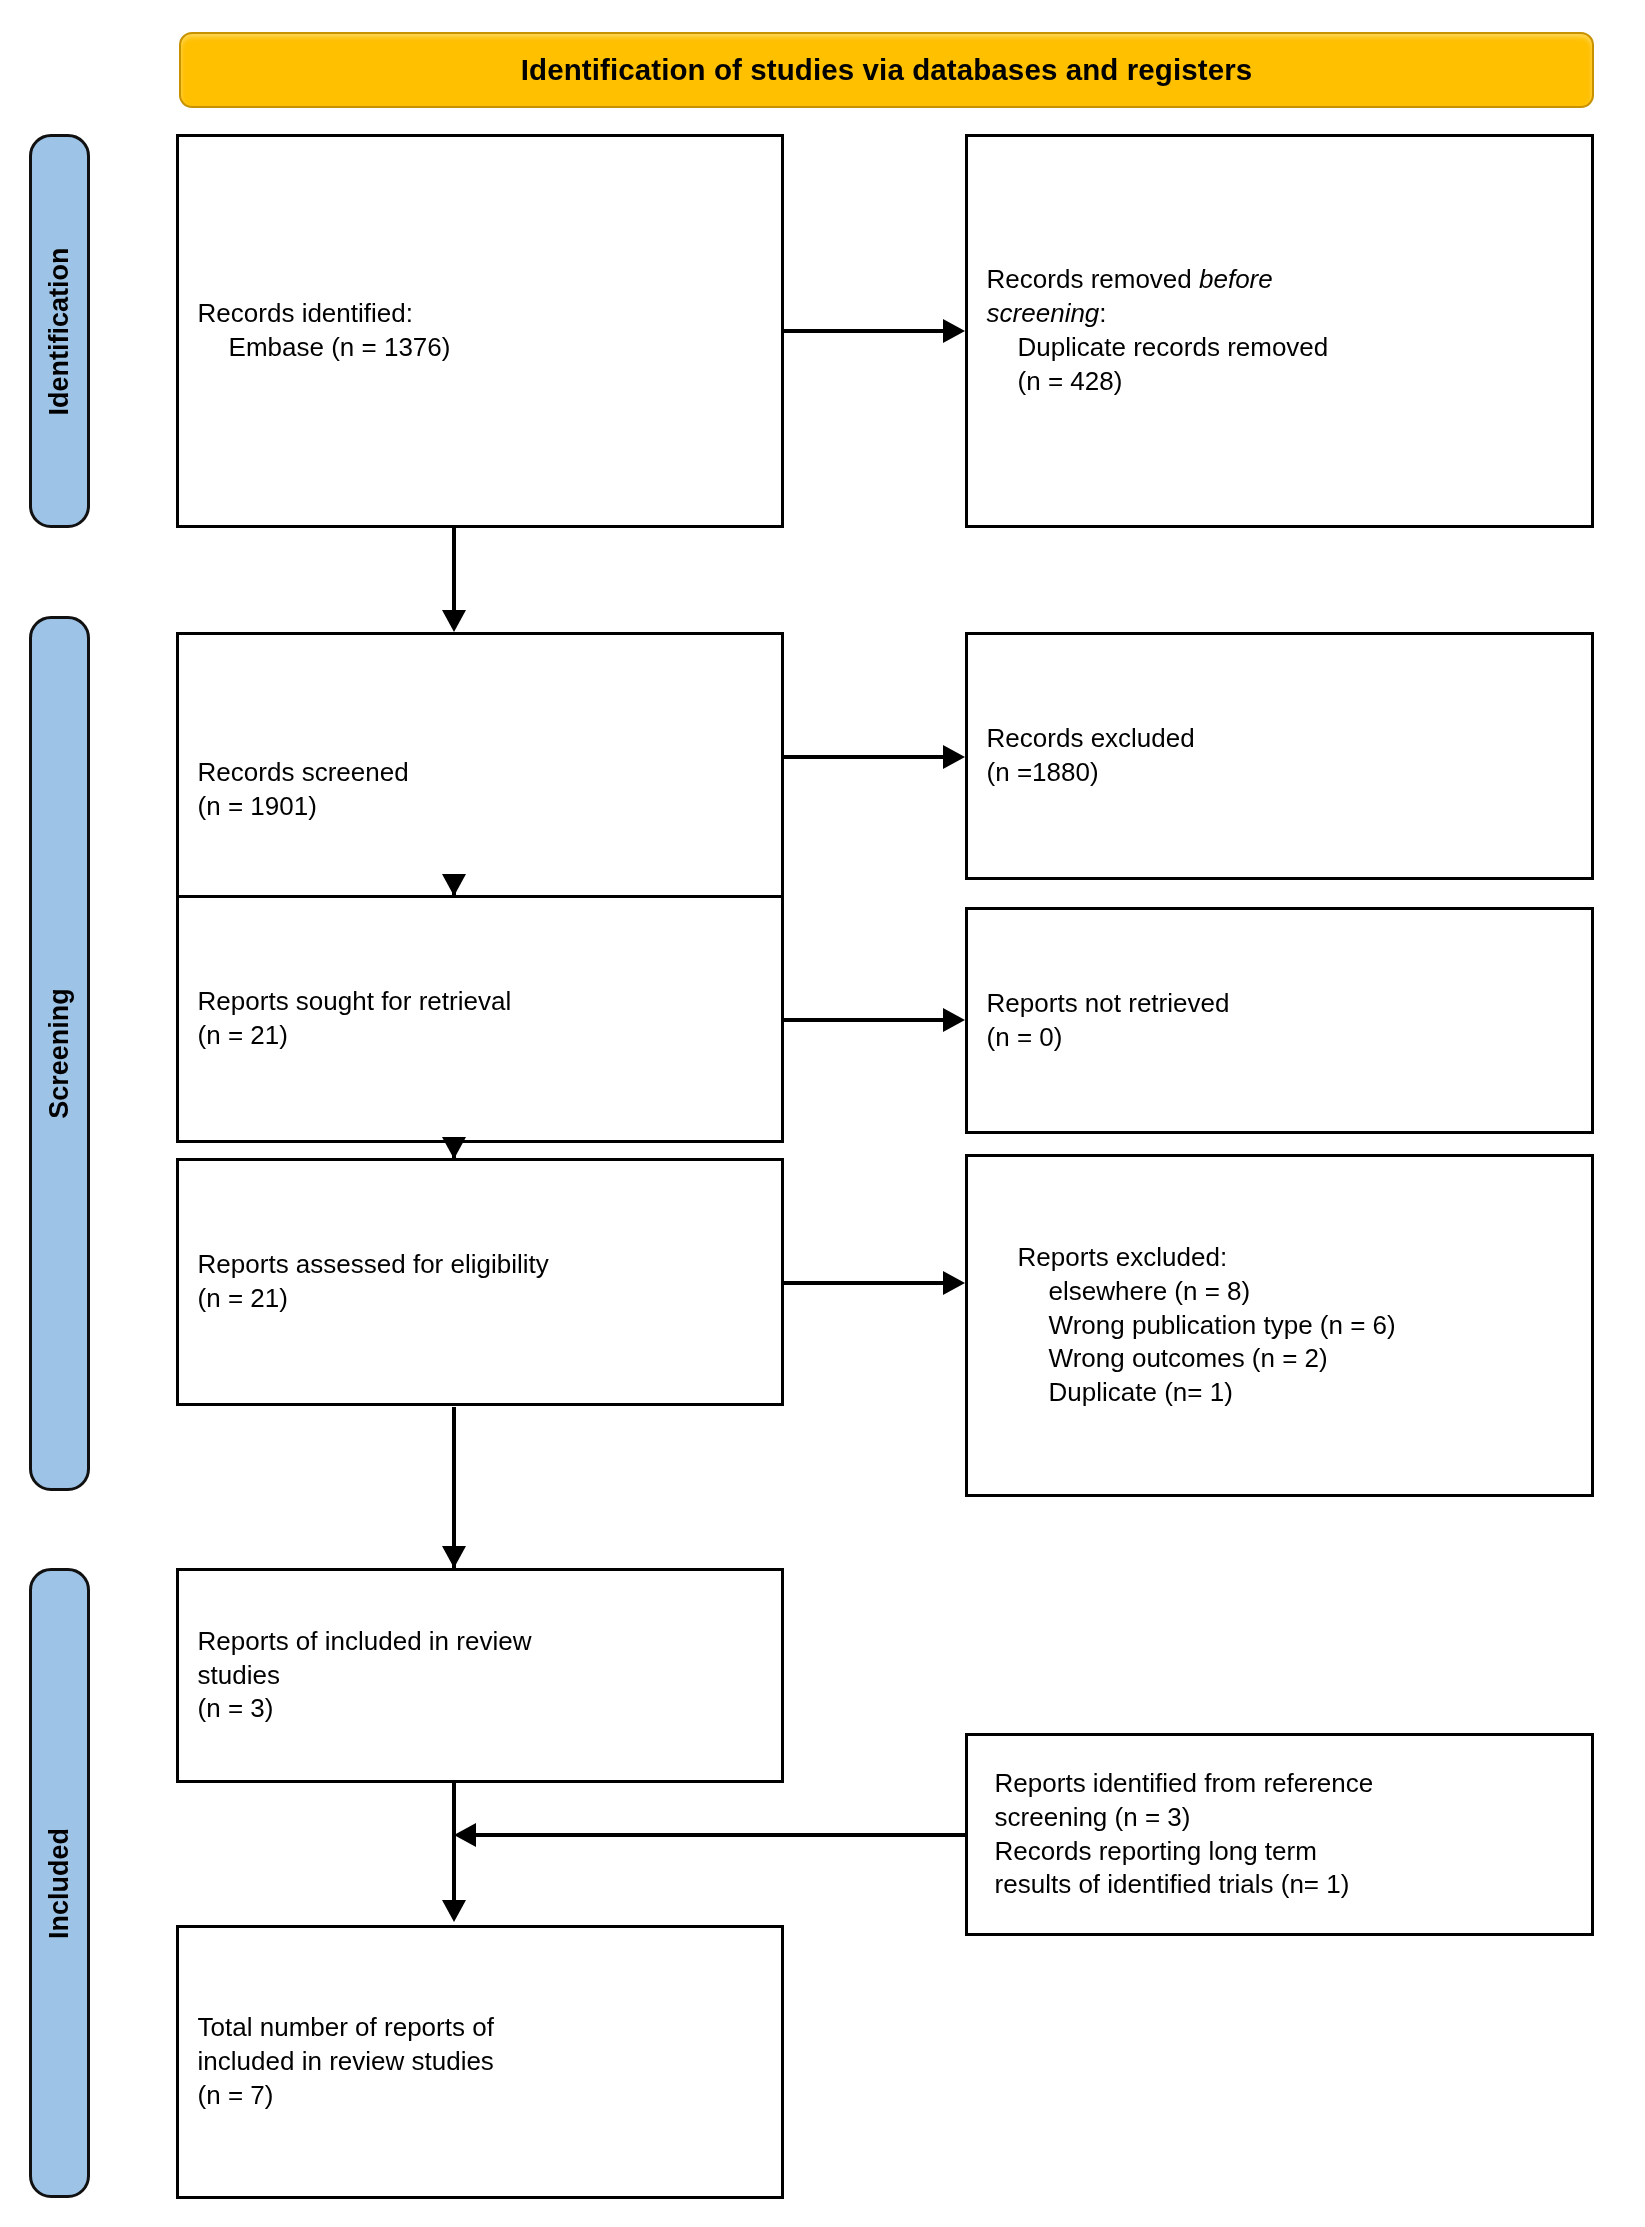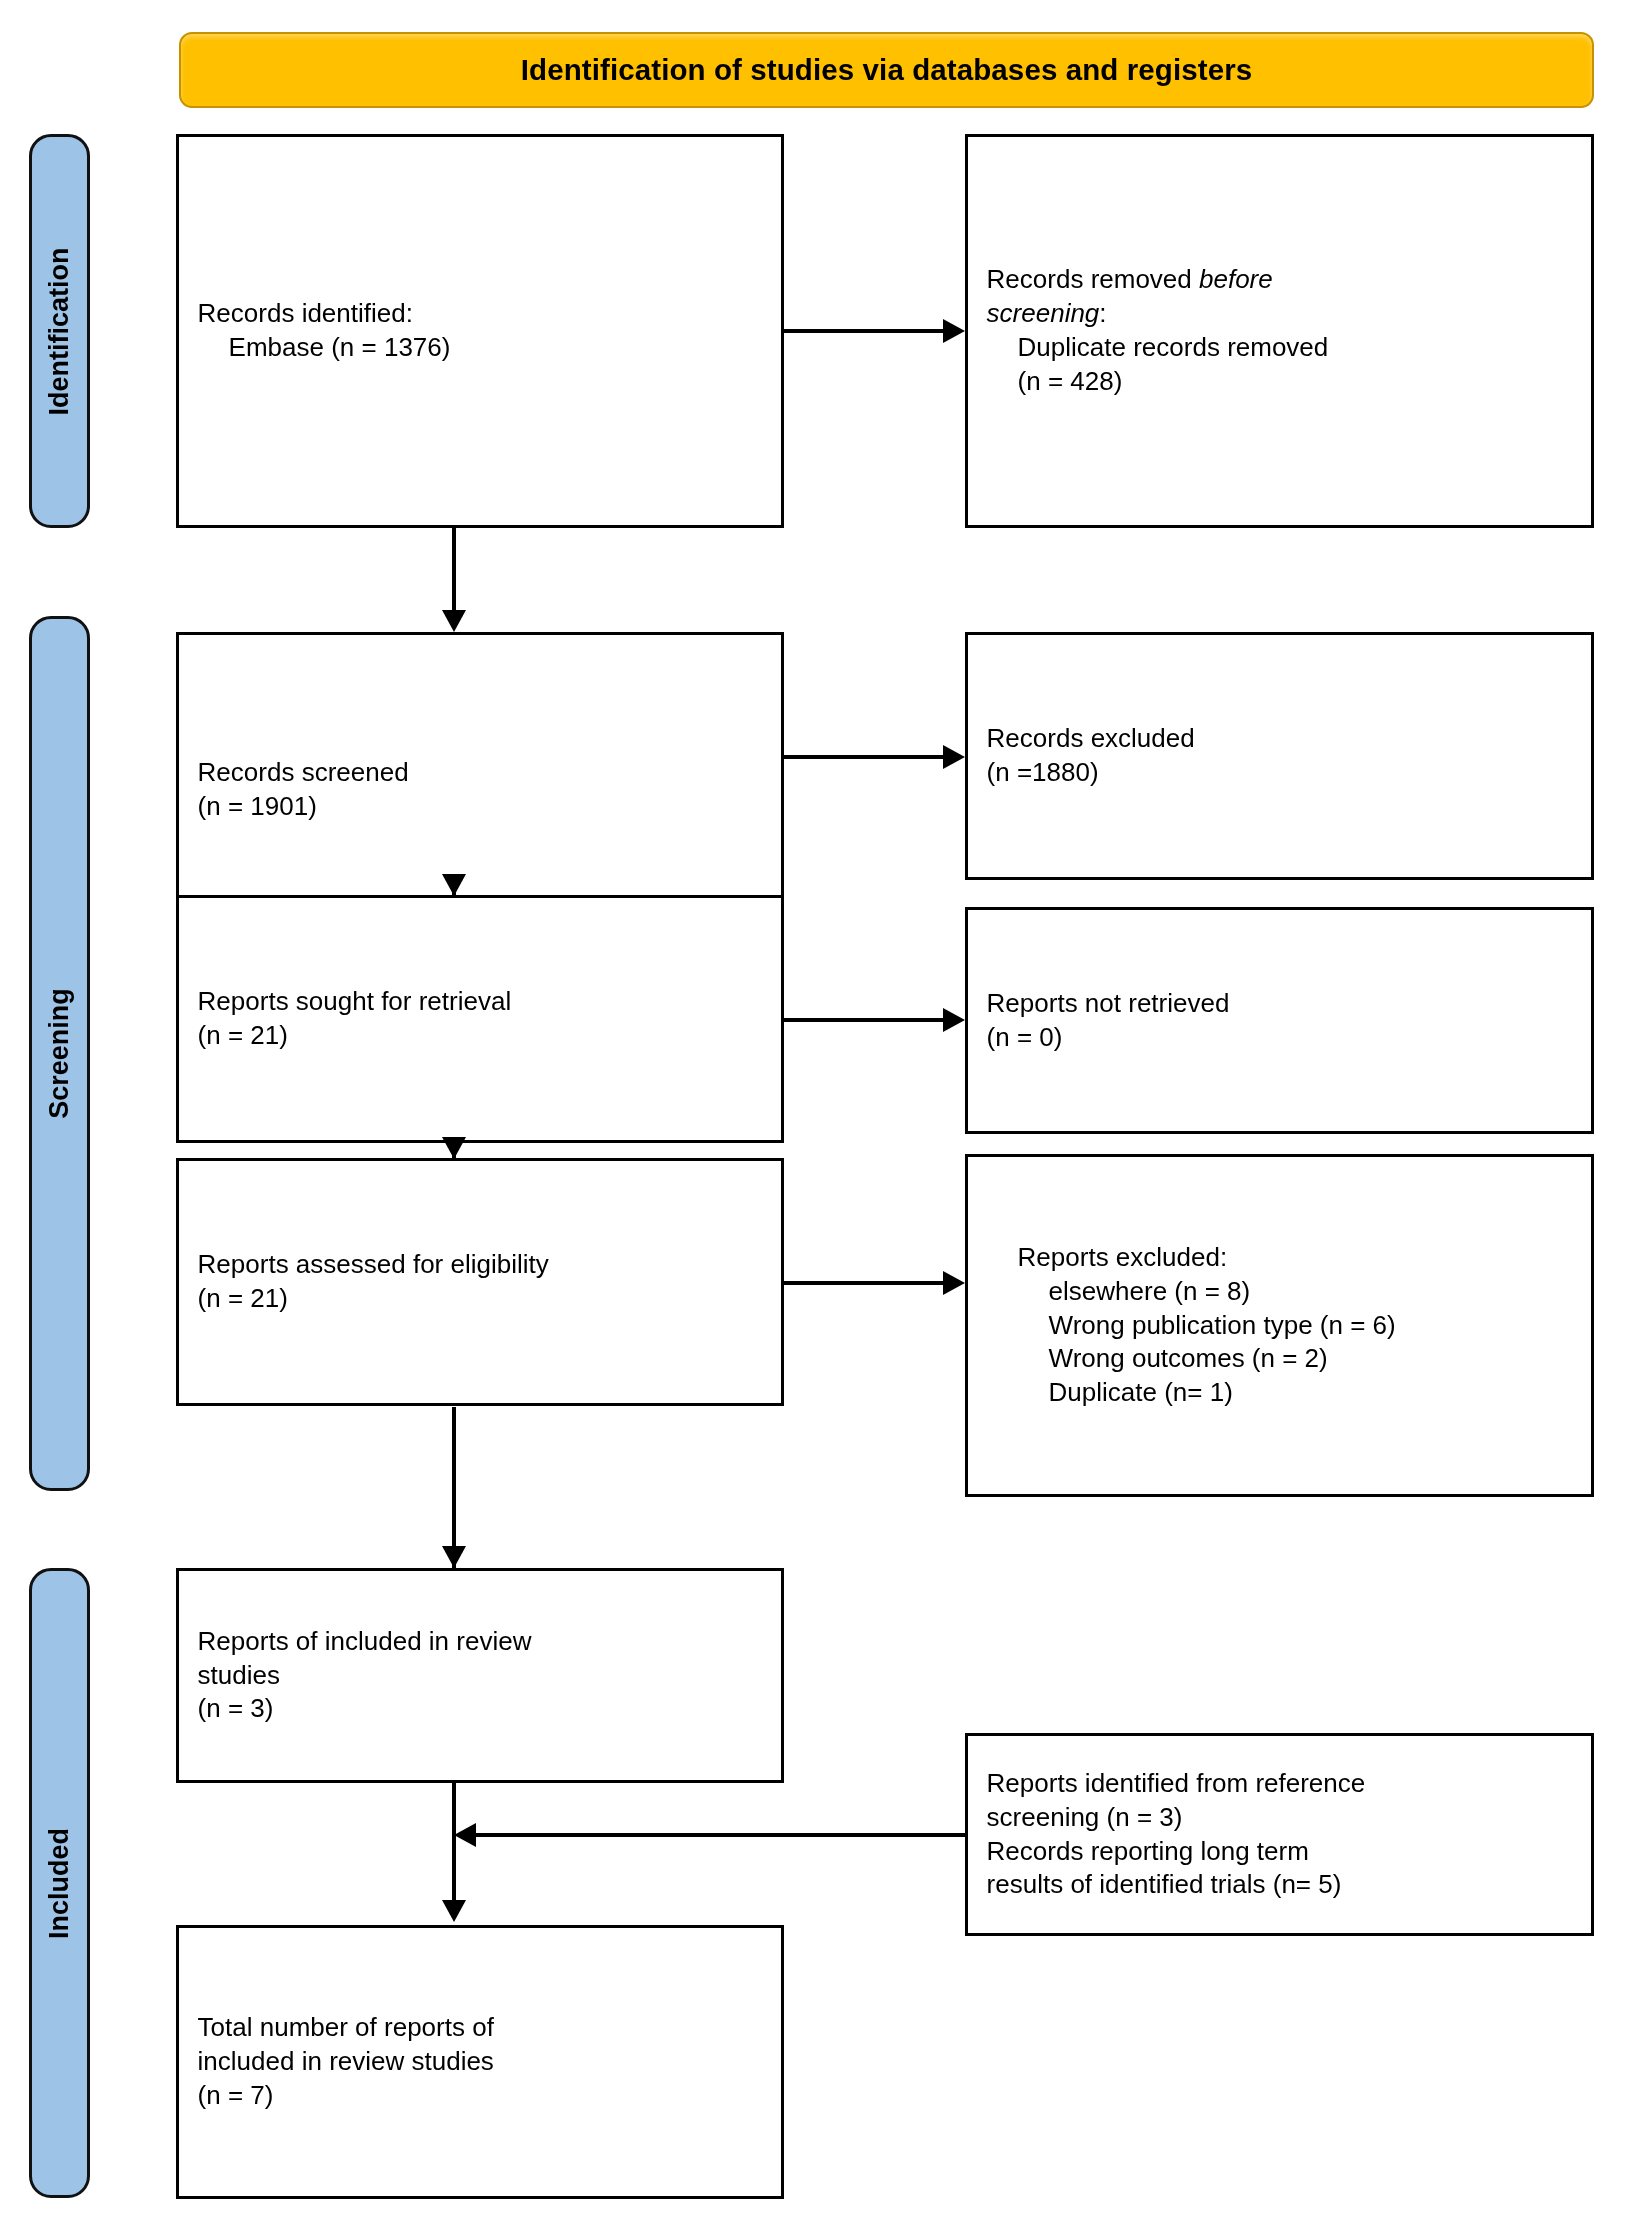--- a/index.html
+++ b/index.html
@@ -92,21 +92,21 @@
   #box-sought        { left: 176px;  top: 895px; width: 608px; height: 248px; }
   #box-assessed      { left: 176px;  top: 1158px; width: 608px; height: 248px; }
   #box-included-rep  { left: 176px;  top: 1568px; width: 608px; height: 215px; }
   #box-total         { left: 176px;  top: 1925px; width: 608px; height: 274px; }
 
   
   #box-removed       { left: 965px; top: 134px;  width: 629px; height: 394px; }
   #box-excluded-rec  { left: 965px; top: 632px; width: 629px; height: 248px; }
   #box-not-retrieved { left: 965px; top: 907px; width: 629px; height: 227px; }
   #box-excluded-rep  { left: 965px; top: 1154px; width: 629px; height: 343px; padding-left: 31px; }
-  #box-reference     { left: 965px; top: 1733px; width: 629px; height: 203px; }
+  #box-reference     { left: 965px; top: 1733px; width: 629px; height: 203px; padding-left: 8px; }
 
   
   .vline {
     position: absolute;
     width: 3.6px;
     background: #000000;
   }
   .hline {
     position: absolute;
     height: 3.6px;
@@ -244,21 +244,21 @@
       <div class="line">studies</div>
       <div class="line">(n = 3)</div>
     </div>
   </div>
 
   <div class="box" id="box-reference">
     <div class="box-inner">
       <div class="line">Reports identified from reference</div>
       <div class="line">screening (n = 3)</div>
       <div class="line">Records reporting long term</div>
-      <div class="line">results of identified trials (n= 5)</div>
+      <div class="line">results of identified trials (n= 1)</div>
     </div>
   </div>
 
   <div class="vline" style="left:452px; top:1783px; height:119px;"></div>
   <div class="arrow-down" style="left:442px; top:1900px;"></div>
 
   <div class="hline" style="left:476px; top:1833px; width:491px;"></div>
   <div class="arrow-left" style="left:454px; top:1823px;"></div>
 
   <div class="box" id="box-total">

